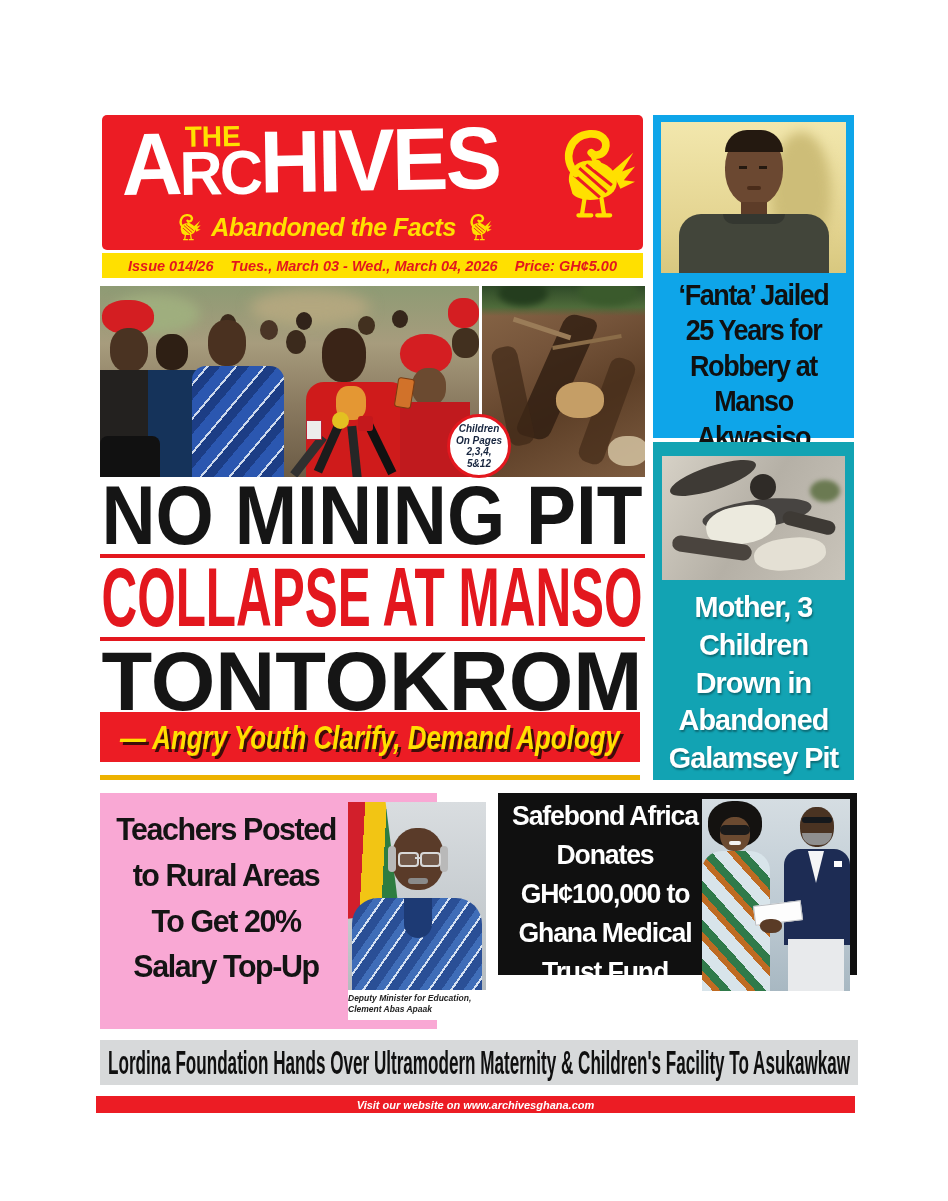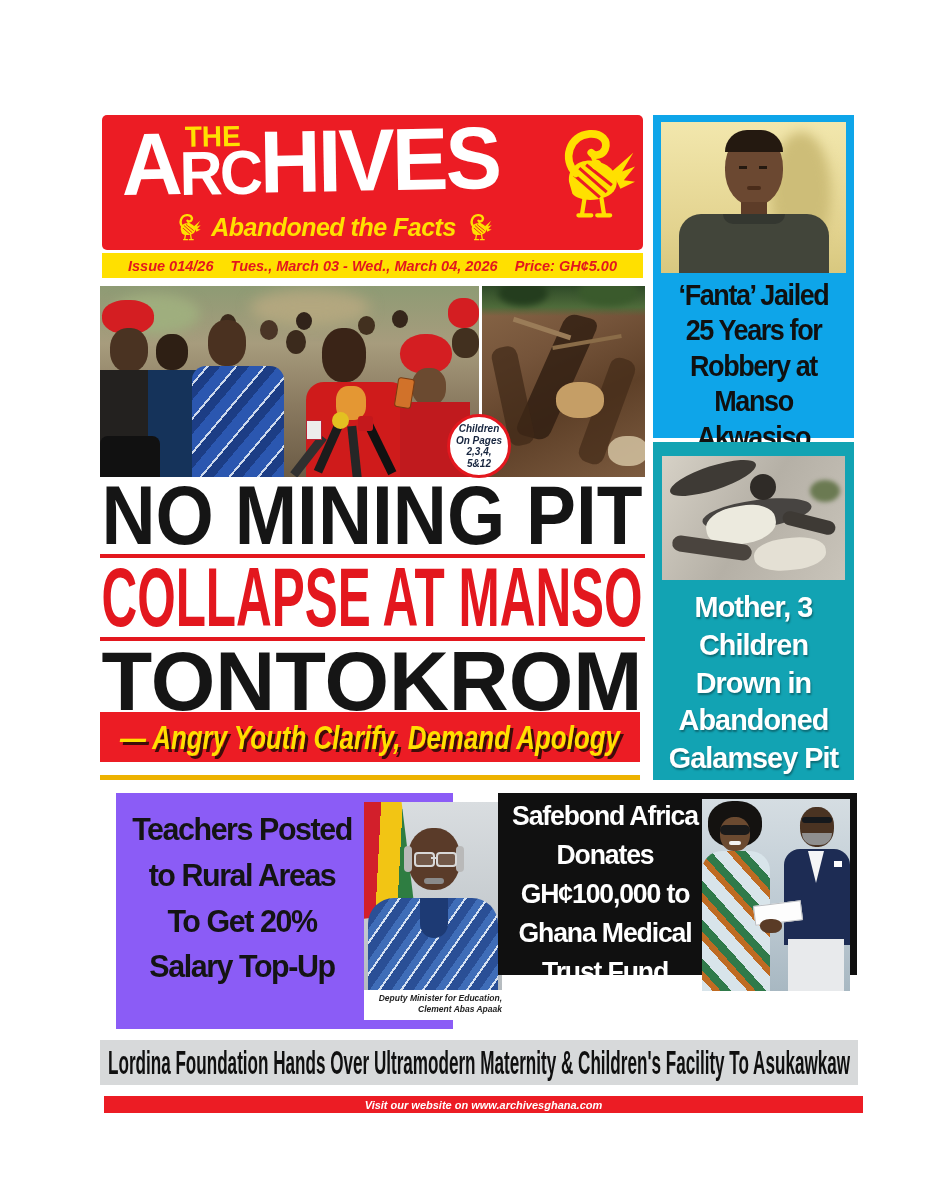--- a/index.html
+++ b/index.html
@@ -44,38 +44,38 @@
 
   
   .fanta-box{left:653px;top:115px;width:201px;height:323px;background:#0ea5e9;}
   .fanta-lines{position:absolute;left:0;right:0;top:163px;text-align:center;color:#101010;
                font-weight:bold;font-size:29px;letter-spacing:-1.5px;line-height:1.22;
                transform:scaleX(.93);}
   .teal-box{left:653px;top:442px;width:201px;height:338px;background:#12A3B3;}
   .teal-lines{position:absolute;left:0;right:0;top:146px;text-align:center;color:#fff;
               font-weight:bold;font-size:30px;letter-spacing:-1px;line-height:1.26;
               text-shadow:1px 2px 2px rgba(0,0,0,.35);transform:scaleX(.96);}
-  .teachers-box{left:116px;top:793px;width:337px;height:236px;background:#8b5cf6;}
+  .teachers-box{left:100px;top:793px;width:337px;height:236px;background:#f9a8d4;}
   .teachers-lines{position:absolute;left:0;top:14px;width:252px;text-align:center;color:#141414;
                   font-weight:bold;font-size:32px;letter-spacing:-1.5px;line-height:1.43;
                   transform:scaleX(.95);transform-origin:center;}
   .safebond-box{left:498px;top:793px;width:359px;height:182px;background:#101010;}
   .safebond-lines{position:absolute;left:0;top:4px;width:214px;text-align:center;color:#fff;
                   font-weight:bold;font-size:28px;letter-spacing:-1.2px;line-height:1.39;
                   transform:scaleX(.95);transform-origin:center;}
   .safebond-tagline{position:absolute;left:0;right:0;bottom:7px;text-align:center;color:#fff;
                     font-weight:bold;font-style:italic;font-size:15px;letter-spacing:-.3px;}
 
   .caption-strip{position:absolute;left:0;right:0;bottom:0;height:30px;background:#fff;
-                 text-align:right;color:#222;font-size:8.5px;font-style:italic;font-weight:bold;
+                 text-align:left;color:#222;font-size:8.5px;font-style:italic;font-weight:bold;
                  line-height:1.25;padding-top:3px;box-sizing:border-box;}
 
   
   .lordina-strip{left:100px;top:1040px;width:758px;height:45px;background:#D7D9DA;}
-  .web-strip{left:104px;top:1096px;width:759px;height:17px;background:#EC1C24;display:flex;
+  .web-strip{left:96px;top:1096px;width:759px;height:17px;background:#EC1C24;display:flex;
              align-items:center;justify-content:center;color:#fff;font-size:11px;font-weight:bold;
              font-style:italic;}
 </style>
 </head>
 <body>
 
 <div id="page">
 
   <svg width="0" height="0" style="position:absolute" aria-hidden="true">
     <symbol id="sankofa" viewBox="0 0 100 112">

